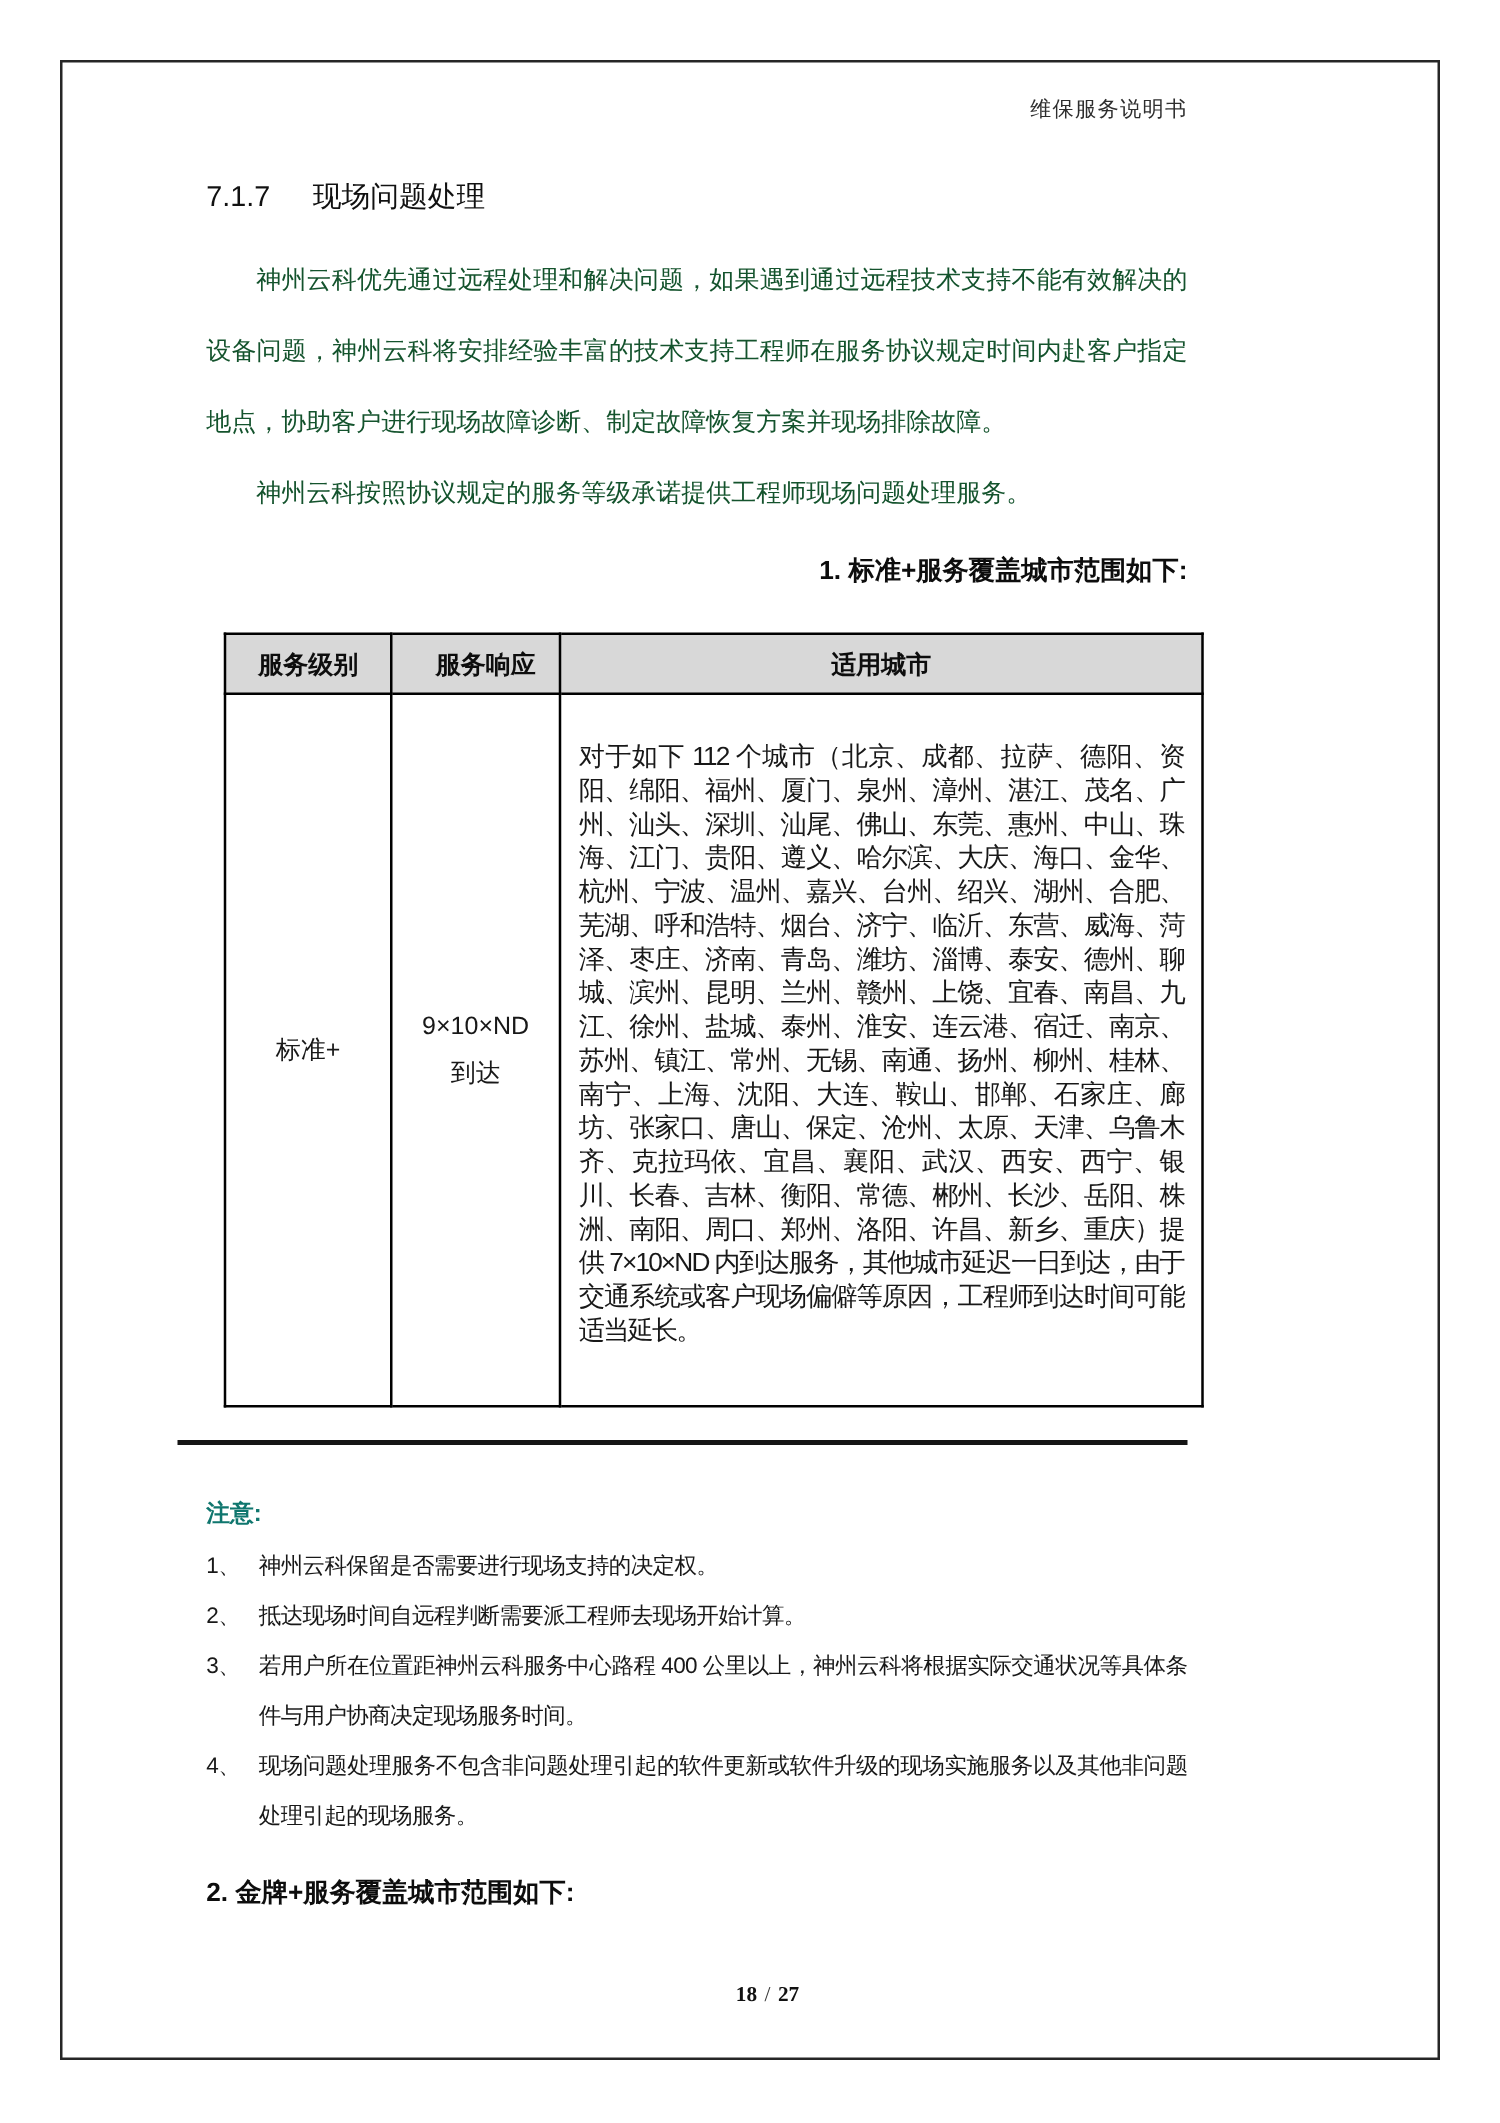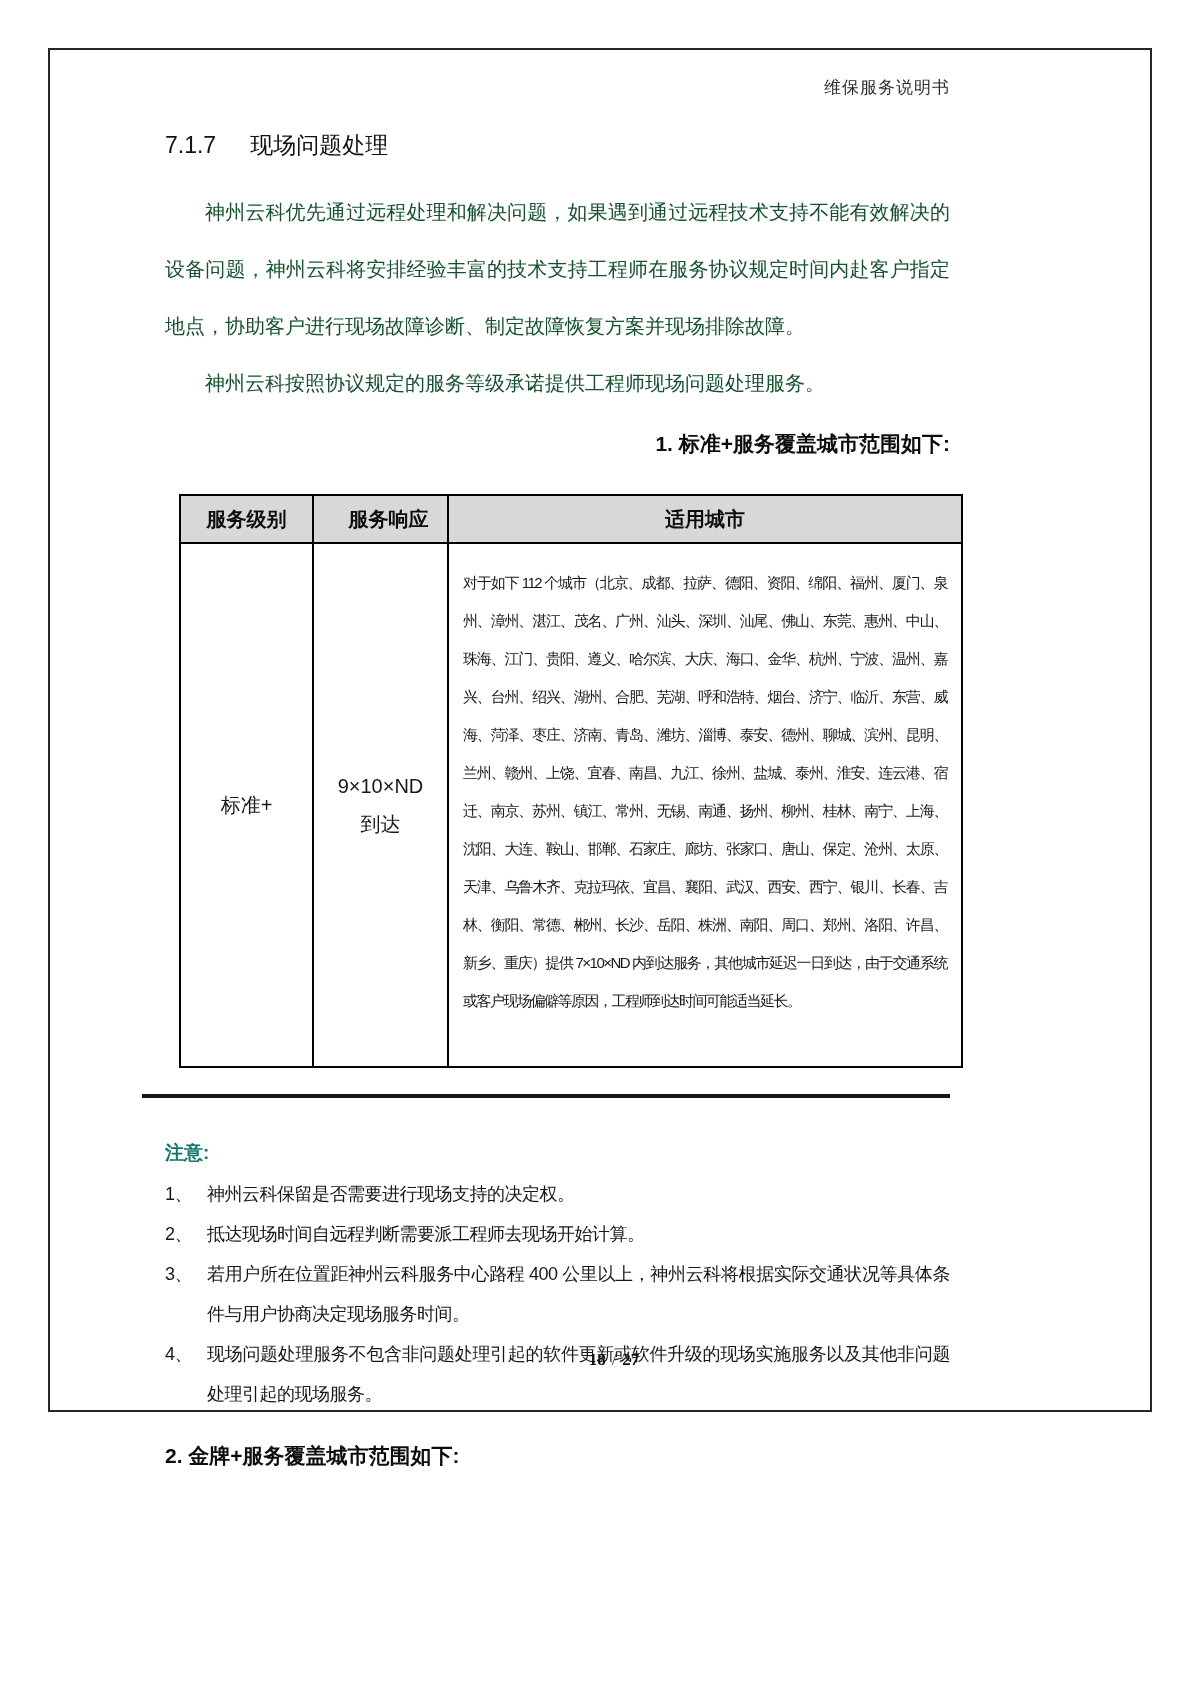--- a/index.html
+++ b/index.html
@@ -16,41 +16,41 @@
     left: 0; top: 0;
     width: 1200px;
     height: 1698px;
     background: #ffffff;
   }
   .frame {
     position: absolute;
     left: 48px;
     top: 48px;
     width: 1104px;
-    height: 1364px;
+    height: 1600px;
     border: 2px solid #262626;
     background: #ffffff;
   }
   .content {
     position: absolute;
     left: 115px;
     top: 0;
     width: 785px;
   }
   .doc-header {
     margin-top: 26px;
     height: 22px;
     text-align: right;
     font-family: "Liberation Serif", "DejaVu Serif", serif;
     font-size: 17px;
     color: #2e2e2e;
     letter-spacing: 1px;
   }
   .section-heading {
-    margin-top: 32px;
+    margin-top: 44px;
     font-size: 23px;
     font-weight: 400;
     color: #111;
     height: 32px;
   }
   .section-heading .sec-num { margin-right: 34px; }
   .body-para {
     font-size: 20px;
     line-height: 57px;
     text-indent: 2em;
@@ -94,24 +94,24 @@
     font-size: 20px;
     color: #181818;
   }
   td.cell-center {
     text-align: center;
     line-height: 38px;
   }
   td.cell-cities {
     vertical-align: top;
     text-align: justify;
-    font-size: 15px;
+    font-size: 21px;
     letter-spacing: -1.5px;
-    line-height: 38px;
-    padding: 20px 14px 46px 14px;
+    line-height: 27px;
+    padding: 36px 14px 46px 14px;
     height: 510px;
   }
   .separator {
     margin-top: 26px;
     margin-left: -23px;
     width: 808px;
     height: 4px;
     background: #151515;
   }
   .notes-heading {

